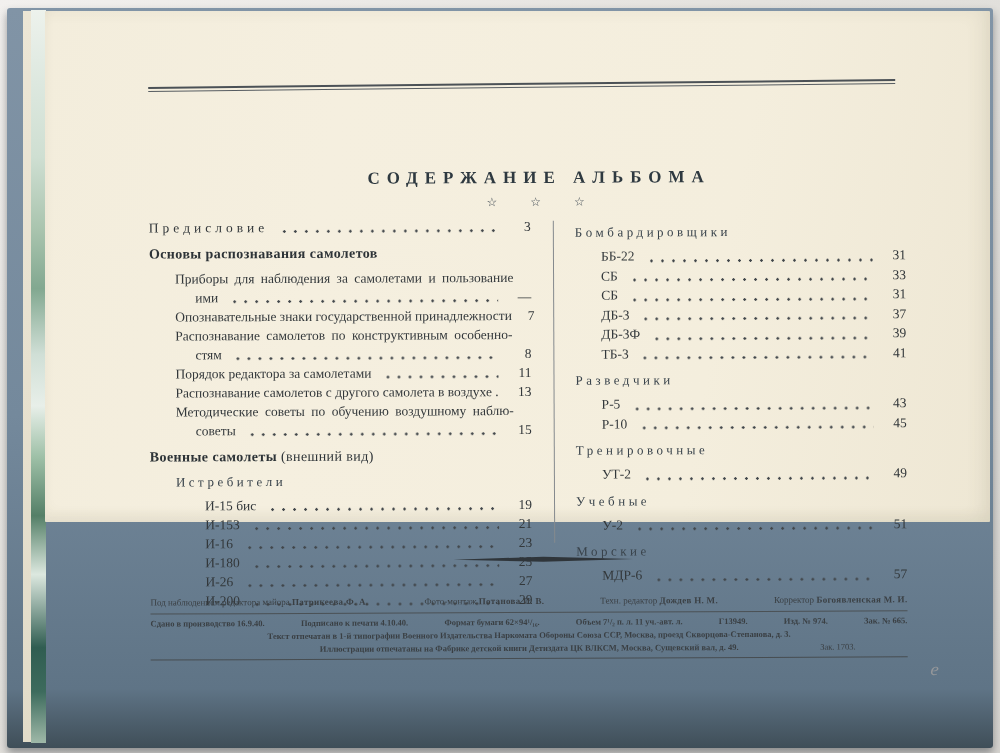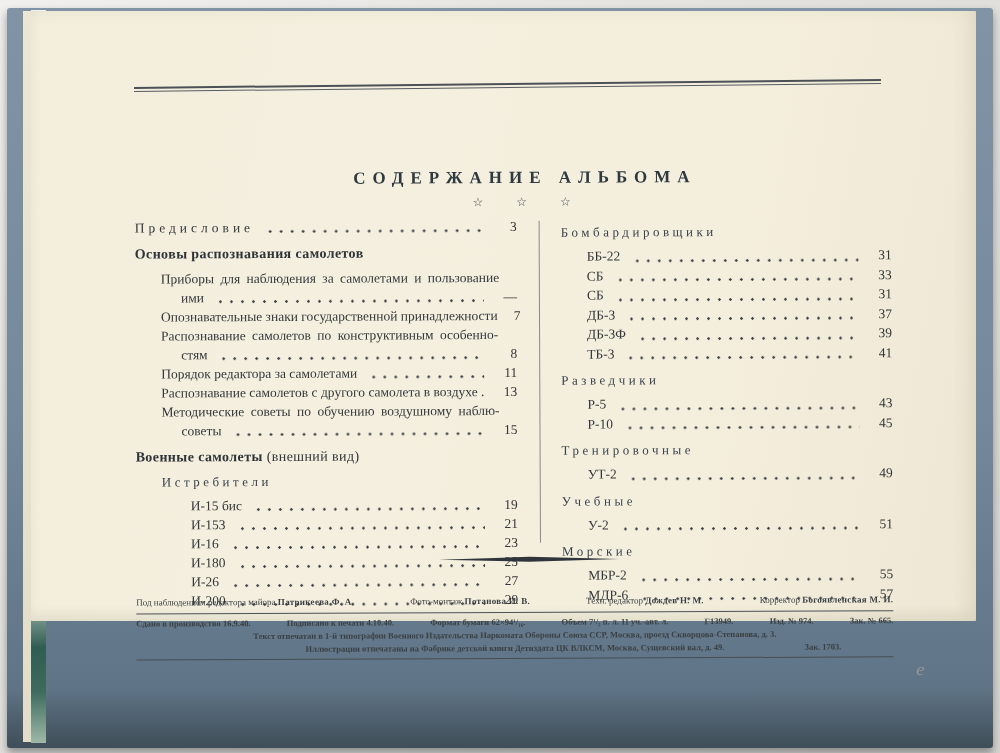--- a/index.html
+++ b/index.html
@@ -12,21 +12,21 @@
   
   .cover { position:absolute; left:7px; top:8px; width:986px; height:740px;
            background:linear-gradient(180deg,#8194a6 0%,#74899c 55%,#5f7486 92%,#3f4e58 100%);
            border-radius:3px; box-shadow:0 5px 9px rgba(40,45,50,.45); }
   .edge-cream { position:absolute; left:23px; top:11px; width:9px; height:731px;
            background:linear-gradient(180deg,#ece6d5,#e2dcc9); }
   .edge-green { position:absolute; left:31px; top:10px; width:15px; height:733px;
            background:linear-gradient(180deg,#edf2ec 0%,#dde8df 10%,#cfdfd2 20%,#a9c4ae 30%,
              #82a890 38%,#d0dfd6 47%,#e8efe9 54%,#9ec0a7 61%,#547f67 69%,#dce8df 77%,
              #305d51 87%,#3d6b5d 93%,#9fb8a8 100%); }
-  .paper { position:absolute; left:31px; top:11px; width:945px; height:610px;
+  .paper { position:absolute; left:45px; top:11px; width:945px; height:511px;
            background:linear-gradient(100deg,#f3edDC 0%,#f5efdf 30%,#f4eedd 70%,#eee7d4 100%);
            background-color:#f4eedd; border-radius:1px;
            box-shadow:inset -10px 0 16px rgba(90,80,55,.07), inset 0 -8px 12px rgba(90,80,55,.06); }
   .content { position:absolute; inset:0; transform:rotate(-0.25deg); color:#343a3e; }
 
   .rule-top { position:absolute; top:72px; left:104px; width:747px; height:5px;
               border-top:2px solid #4b5156; border-bottom:1px solid #565c61;
               transform:rotate(-0.35deg); }
 
   .title { position:absolute; top:157px; left:0; width:100%; text-align:center;
@@ -64,21 +64,21 @@
 
   .footer { position:absolute; left:104px; top:584px; width:757px;
             font-size:9px; color:#3a3f43; }
   .credits { display:flex; justify-content:space-between; line-height:12px; white-space:nowrap; }
   .credits b { letter-spacing:.3px; }
   .f-rule1 { margin-top:5px; border-top:1px solid #4b5155; }
   .printinfo { display:flex; justify-content:space-between; margin-top:3px;
                font-weight:bold; font-size:8.5px; line-height:12px; white-space:nowrap; }
   .imprint { text-align:center; font-weight:bold; font-size:8.5px; line-height:12px; margin-top:1px; }
   .imprint-last { position:relative; }
-  .zak { position:absolute; right:52px; top:0; font-weight:bold;text-align:right; }
+  .zak { position:absolute; right:52px; top:0; font-weight:normal;text-align:right; }
   .f-rule2 { margin-top:4px; border-top:1.5px solid #474d51; }
 
   .hand-e { position:absolute; left:884px; top:650px; font-size:18px; font-style:italic;
             color:#95979a; transform:rotate(8deg); }
 </style>
 </head>
 <body>
 
 <div class="scene">
   <div class="cover"></div>
@@ -234,25 +234,20 @@
             <div class="section">
               <div class="hdr-spaced ind-0">Учебные</div>
               <div class="entry ind-1">
                 <span class="lbl">У-2</span>
                 <span class="dots"></span>
                 <span class="pg">51</span>
               </div>
             </div>
             <div class="section">
               <div class="hdr-spaced ind-0">Морские</div>
-              <div class="entry ind-1">
-                <span class="lbl">МБР-2</span>
-                <span class="dots"></span>
-                <span class="pg">55</span>
-              </div>
               <div class="entry ind-1">
                 <span class="lbl">МДР-6</span>
                 <span class="dots"></span>
                 <span class="pg">57</span>
               </div>
             </div>
           </div>
       </div>
 
       <div class="swell-wrap">

